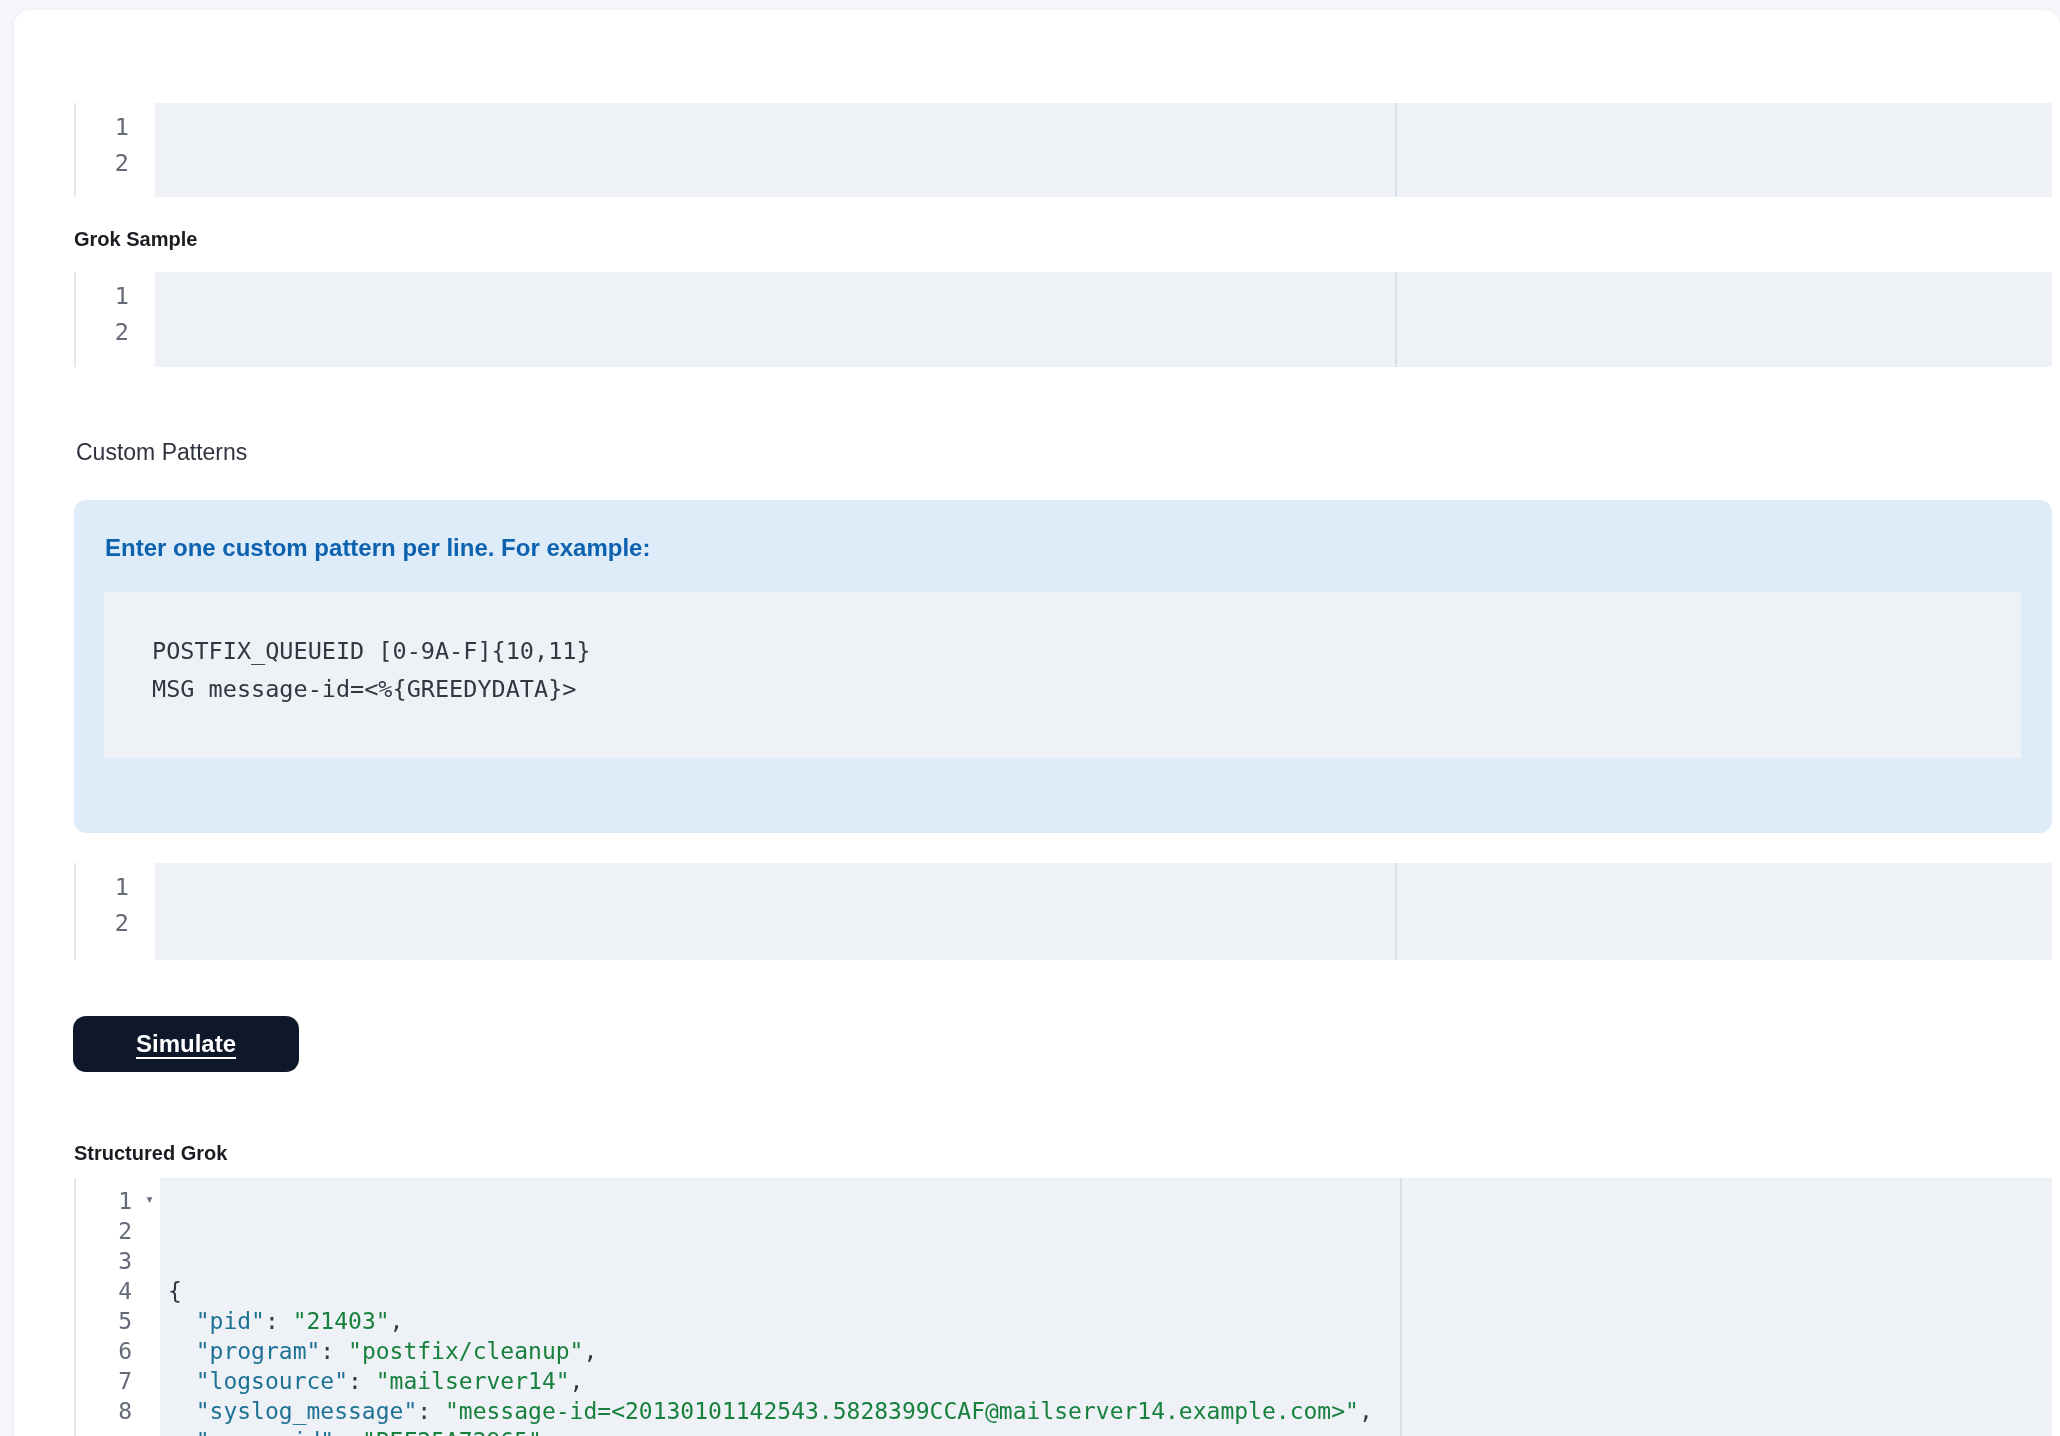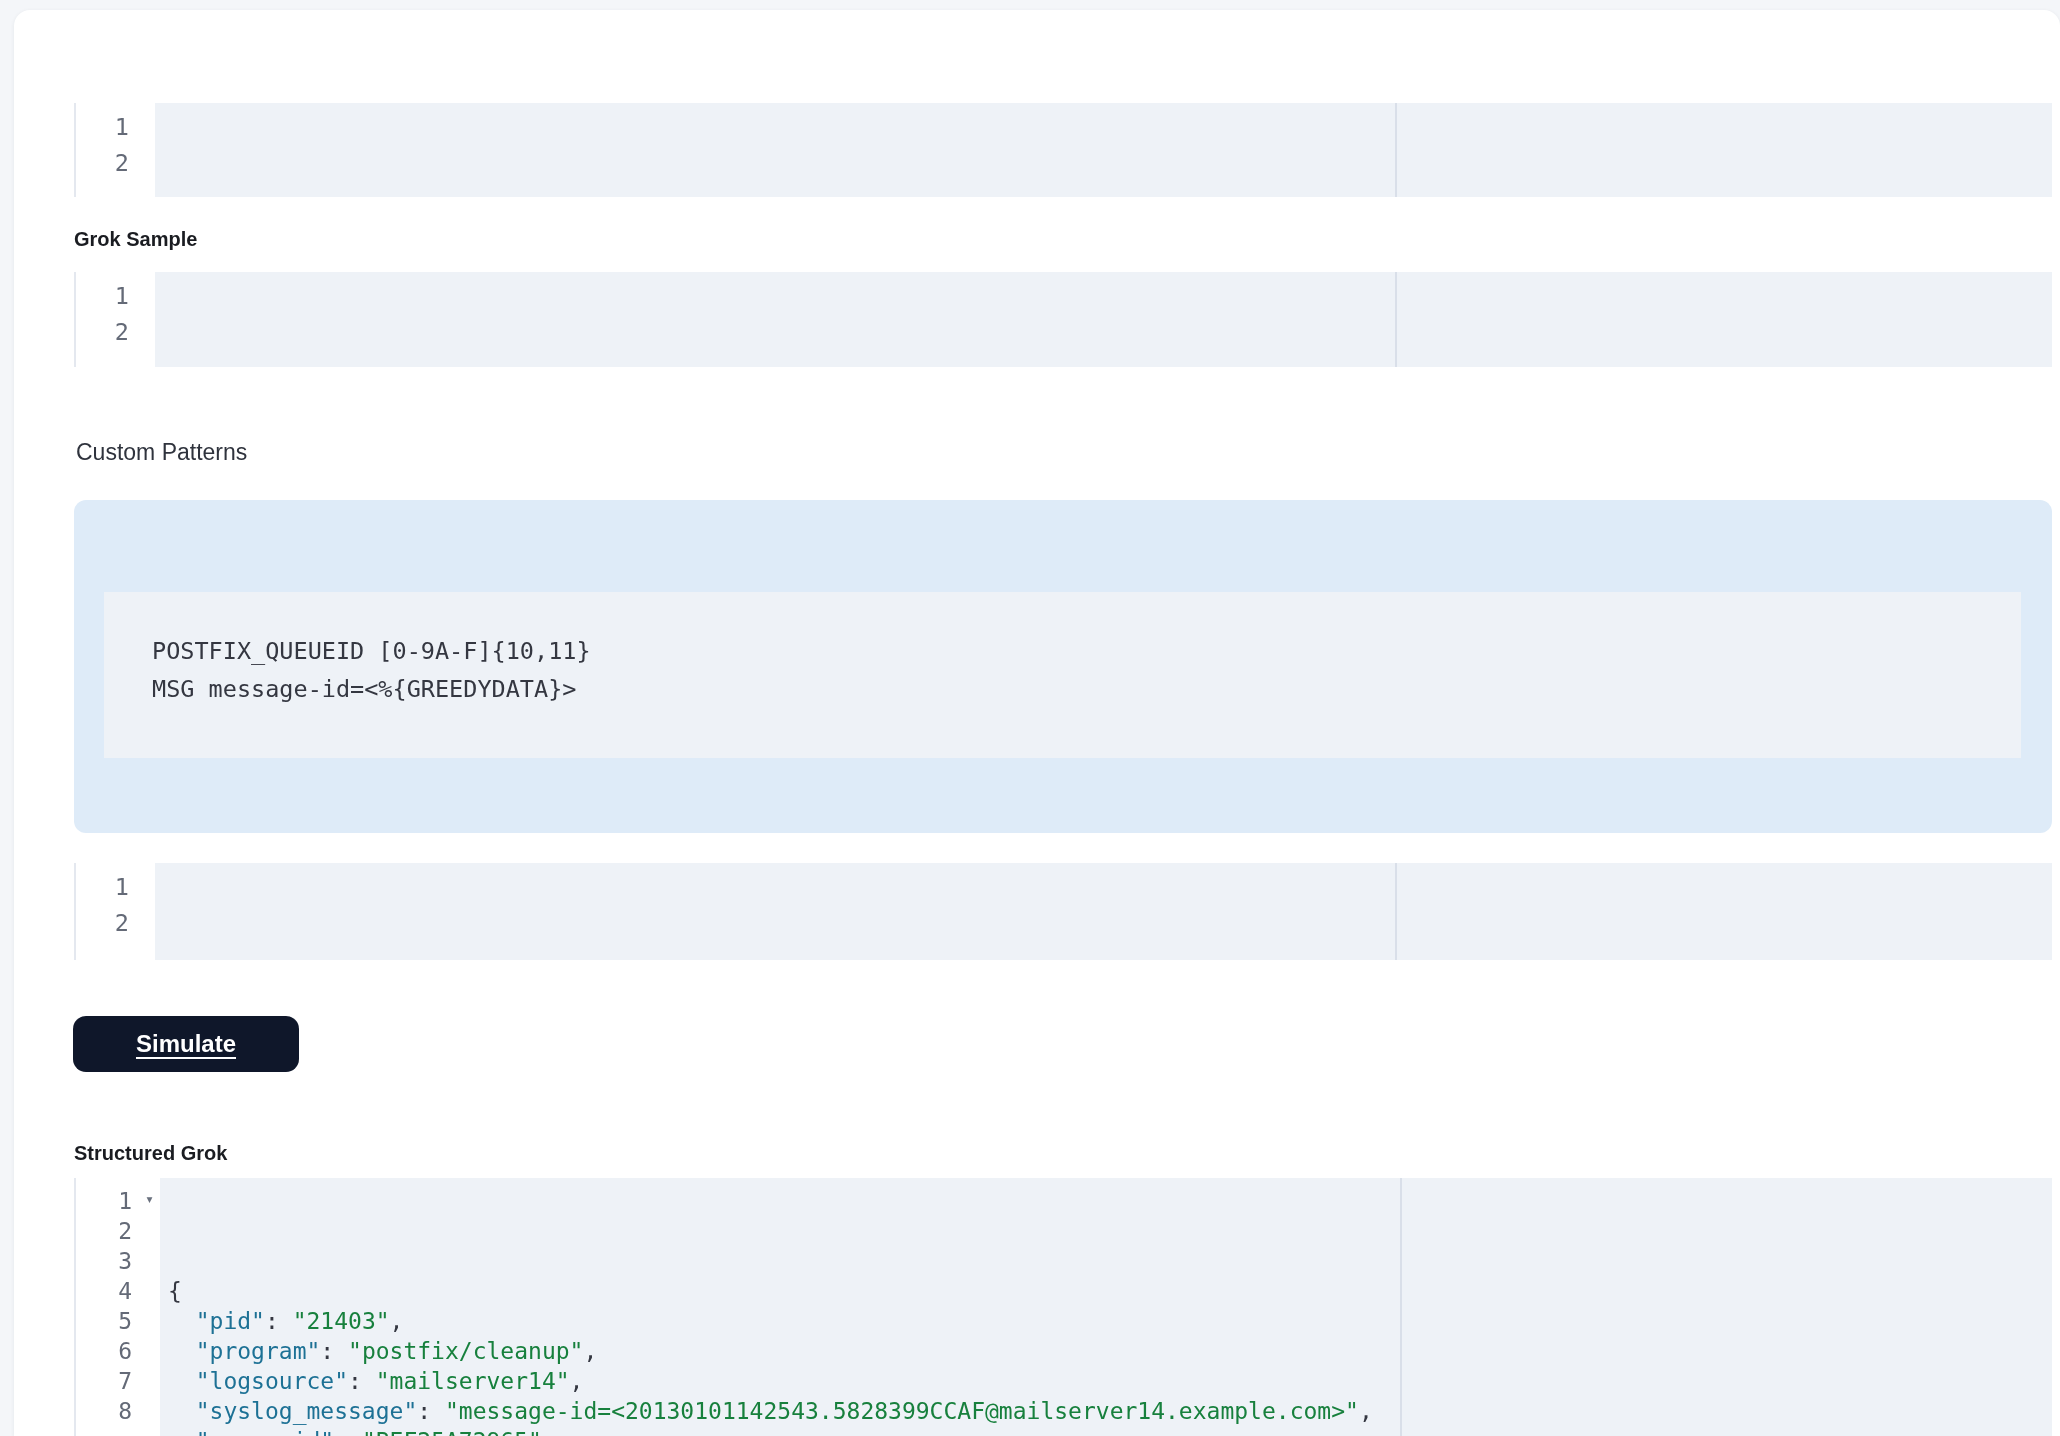--- a/index.html
+++ b/index.html
@@ -114,20 +114,21 @@
   </div>
 
   <div class="accordion">
     <svg width="27" height="27" viewBox="0 0 27 27">
       <polyline points="6,10 13.5,18 21,10" fill="none" stroke="#343741" stroke-width="2.4" stroke-linecap="round" stroke-linejoin="round"></polyline>
     </svg>
     <span class="acc-label">Custom Patterns</span>
   </div>
 
   <div class="callout">
+    <div class="callout-title">Enter one custom pattern per line. For example:</div>
     <div class="callout-code"><div class="cline">POSTFIX_QUEUEID [0-9A-F]{10,11}</div><div class="cline">MSG message-id=&lt;%{GREEDYDATA}&gt;</div></div>
   </div>
 
   <div class="editor" style="top:853px;height:97px;">
     <div class="gutter">
         <div class="lnum">1</div>
         <div class="lnum">2</div>
       </div>
     <div class="content">
       <div class="ruler"></div>

